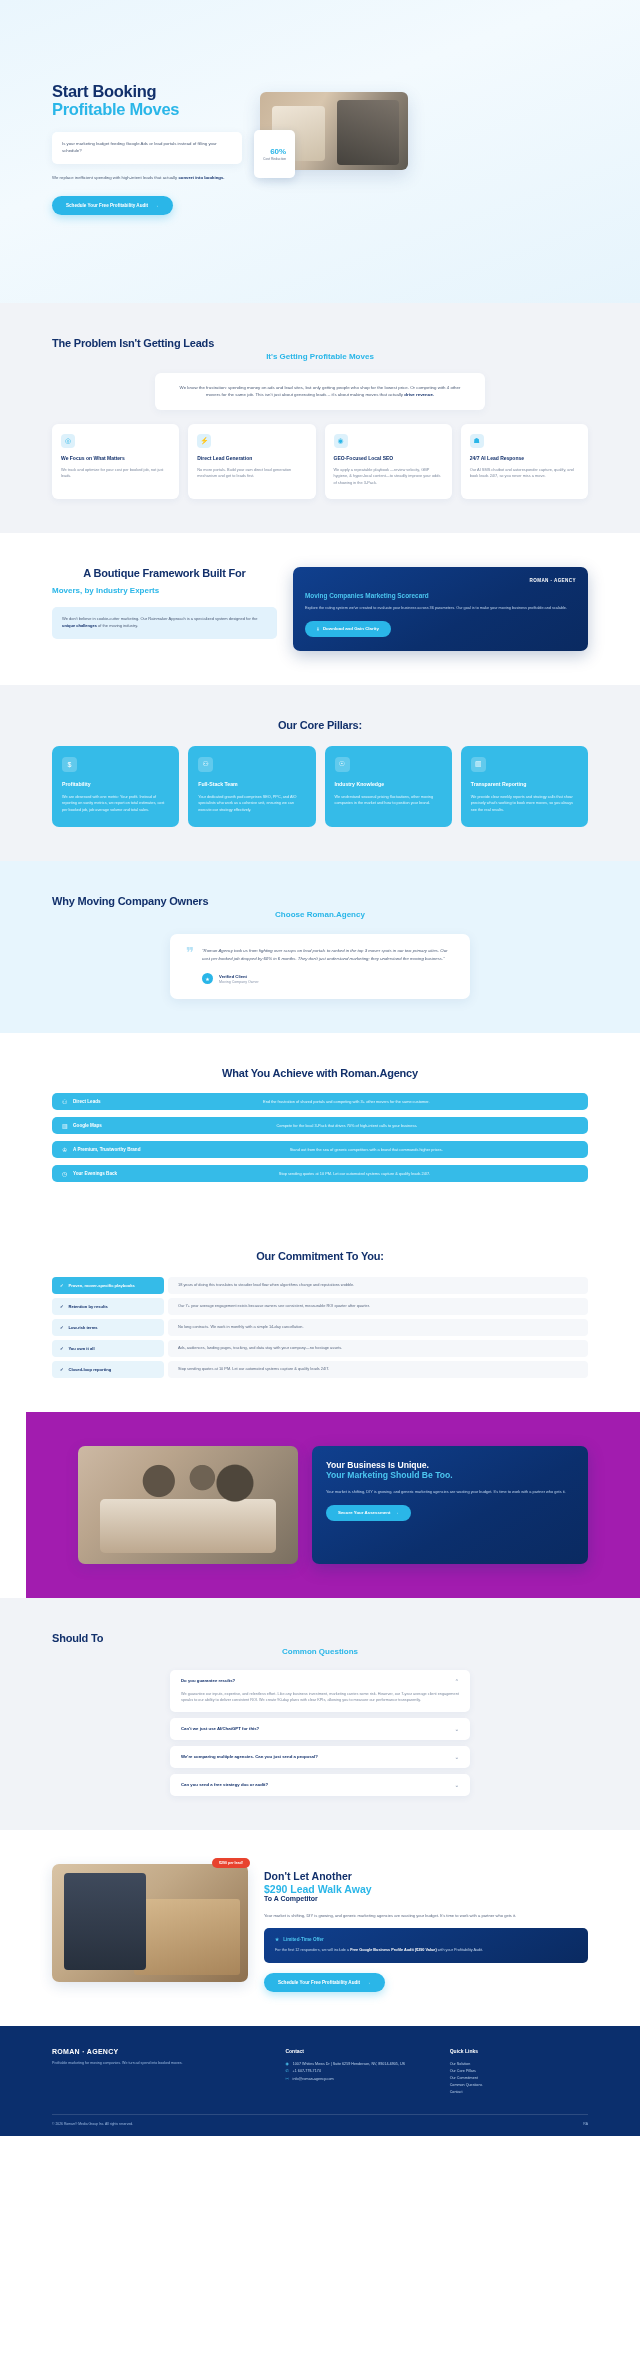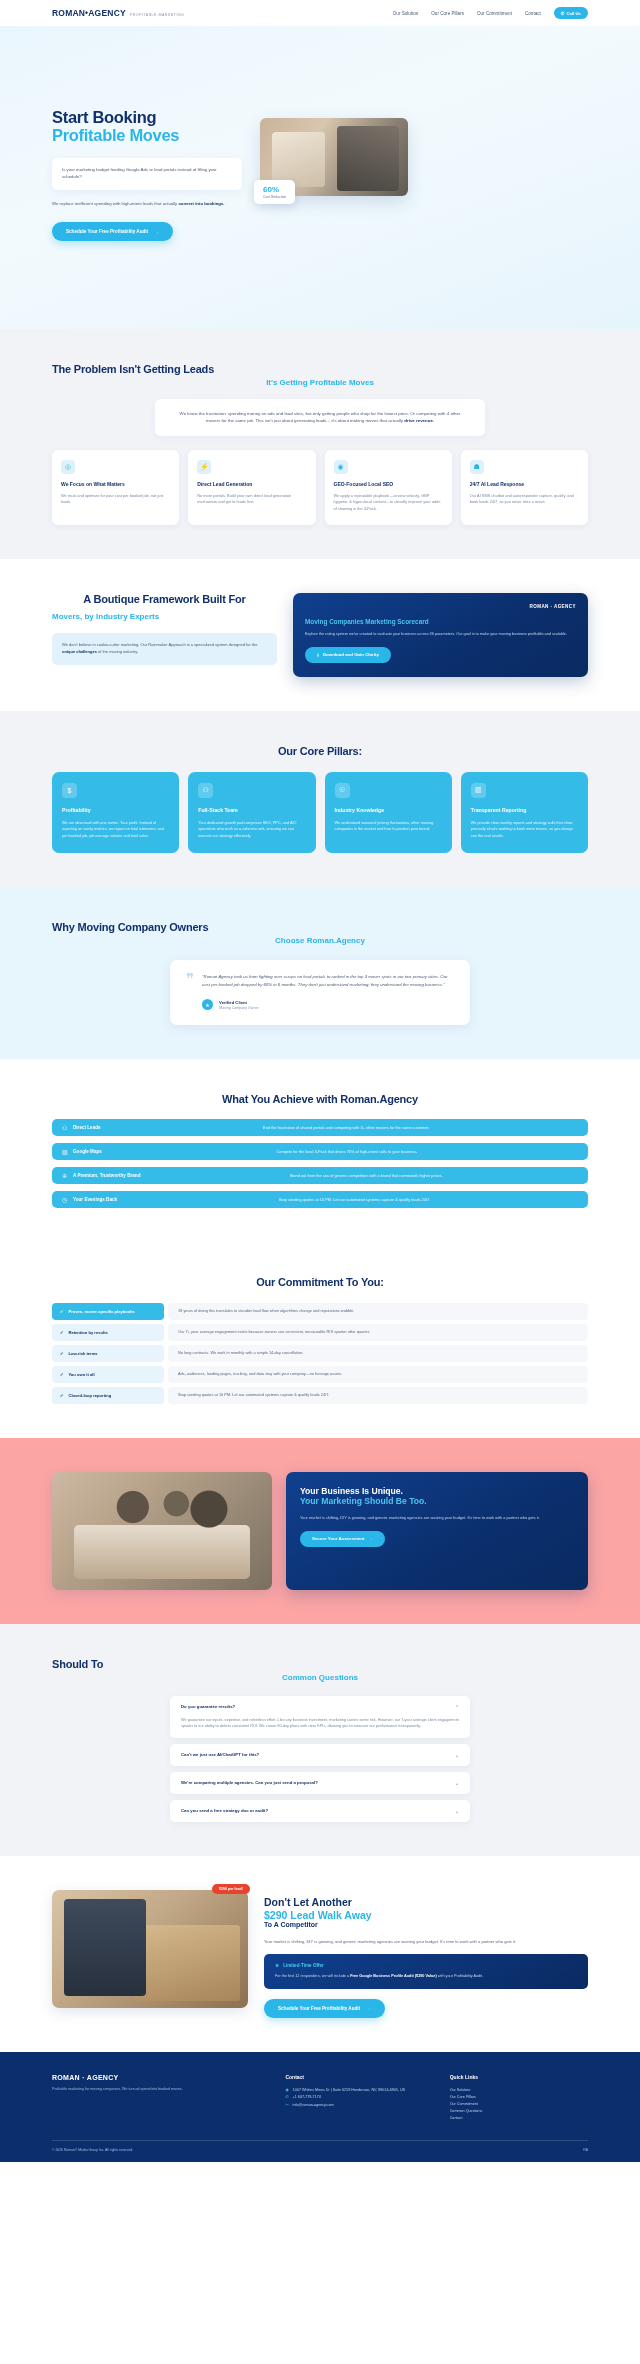--- a/index.html
+++ b/index.html
@@ -60,32 +60,32 @@
   .hero-photo::before{
     content:""; position:absolute; left:8%; top:18%; width:36%; height:70%;
     background:linear-gradient(160deg,#efe6d8,#cdbfa8); border-radius:4px;
   }
   .hero-photo::after{
     content:""; position:absolute; right:6%; top:10%; width:42%; height:84%;
     background:linear-gradient(200deg,#7b736a,#45423d); border-radius:4px;
   }
   .stat-badge {
     position:absolute; left:-6px; bottom:-8px;
-    background:#fff; border-radius:5px; padding:5px 9px; text-align:left;
+    background:#fff; border-radius:5px; padding:17px 9px; text-align:right;
     box-shadow:0 3px 10px rgba(30,70,130,.15);
   }
   .stat-val { font-size:8px; font-weight:bold; color:#2ab6e8; }
   .stat-lab { font-size:3.4px; color:#6d7b91; margin-top:1px; }
 
   
   .sec { padding:34px 52px; }
   .sec-gray { background:#f1f3f7; }
   .sec-white { background:#ffffff; }
   .sec-blue { background:#e7f5fd; }
-  .sec-lightblue { background:#fca5a5; }
+  .sec-lightblue { background:#a21caf;margin-left:26px; }
   h2.center { text-align:left; font-size:11px; font-weight:bold; color:#12306b; letter-spacing:-.2px; }
   h2.left { text-align:center; font-size:11px; font-weight:bold; color:#12306b; line-height:1.2; letter-spacing:-.2px;}
   .sub.center { text-align:center; font-size:8px; font-weight:bold; color:#2ab6e8; margin-top:3px; }
   .sub.left { text-align:left; font-size:8px; font-weight:bold; color:#2ab6e8; margin-top:6px; }
 
   .intro-card {
     background:#fff; border-radius:6px; margin:12px auto 0; width:330px;
     padding:11px 22px; text-align:center; font-size:4.4px; line-height:1.75; color:#4a5a75;
     box-shadow:0 2px 8px rgba(30,70,130,.05);
   }
@@ -257,36 +257,20 @@
     margin-top:18px; padding-top:7px; border-top:1px solid rgba(255,255,255,.14);
     display:flex; font-size:3.4px; color:#9dbbe2;
   }
   .f-bot .right { margin-left:auto; }
 </style>
 </head>
 <body>
 
 <div class="wrap">
 
-  <div class="nav">
-    <div class="brand">
-      <span class="brand-name">ROMAN•AGENCY</span>
-      <span class="brand-tag">PROFITABLE MARKETING</span>
-    </div>
-    <div class="nav-links">
-      <a href="#">Our Solution</a>
-      <a href="#">Our Core Pillars</a>
-      <a href="#">Our Commitment</a>
-      <a href="#">Contact</a>
-      <div class="call-btn">
-        <span>✆</span>
-        <span>Call Us</span>
-      </div>
-    </div>
-  </div>
 
   <div class="hero">
     <div class="hero-left">
       <h1 class="hero-h1">
         <span>Start Booking</span>
         <span class="accent">Profitable Moves</span>
       </h1>
       <div class="hero-card">Is your marketing budget feeding Google Ads or lead portals instead of filling your schedule?</div>
       <div class="hero-sub">
         <span>We replace inefficient spending with high-intent leads that actually </span><b>convert into bookings.</b>

